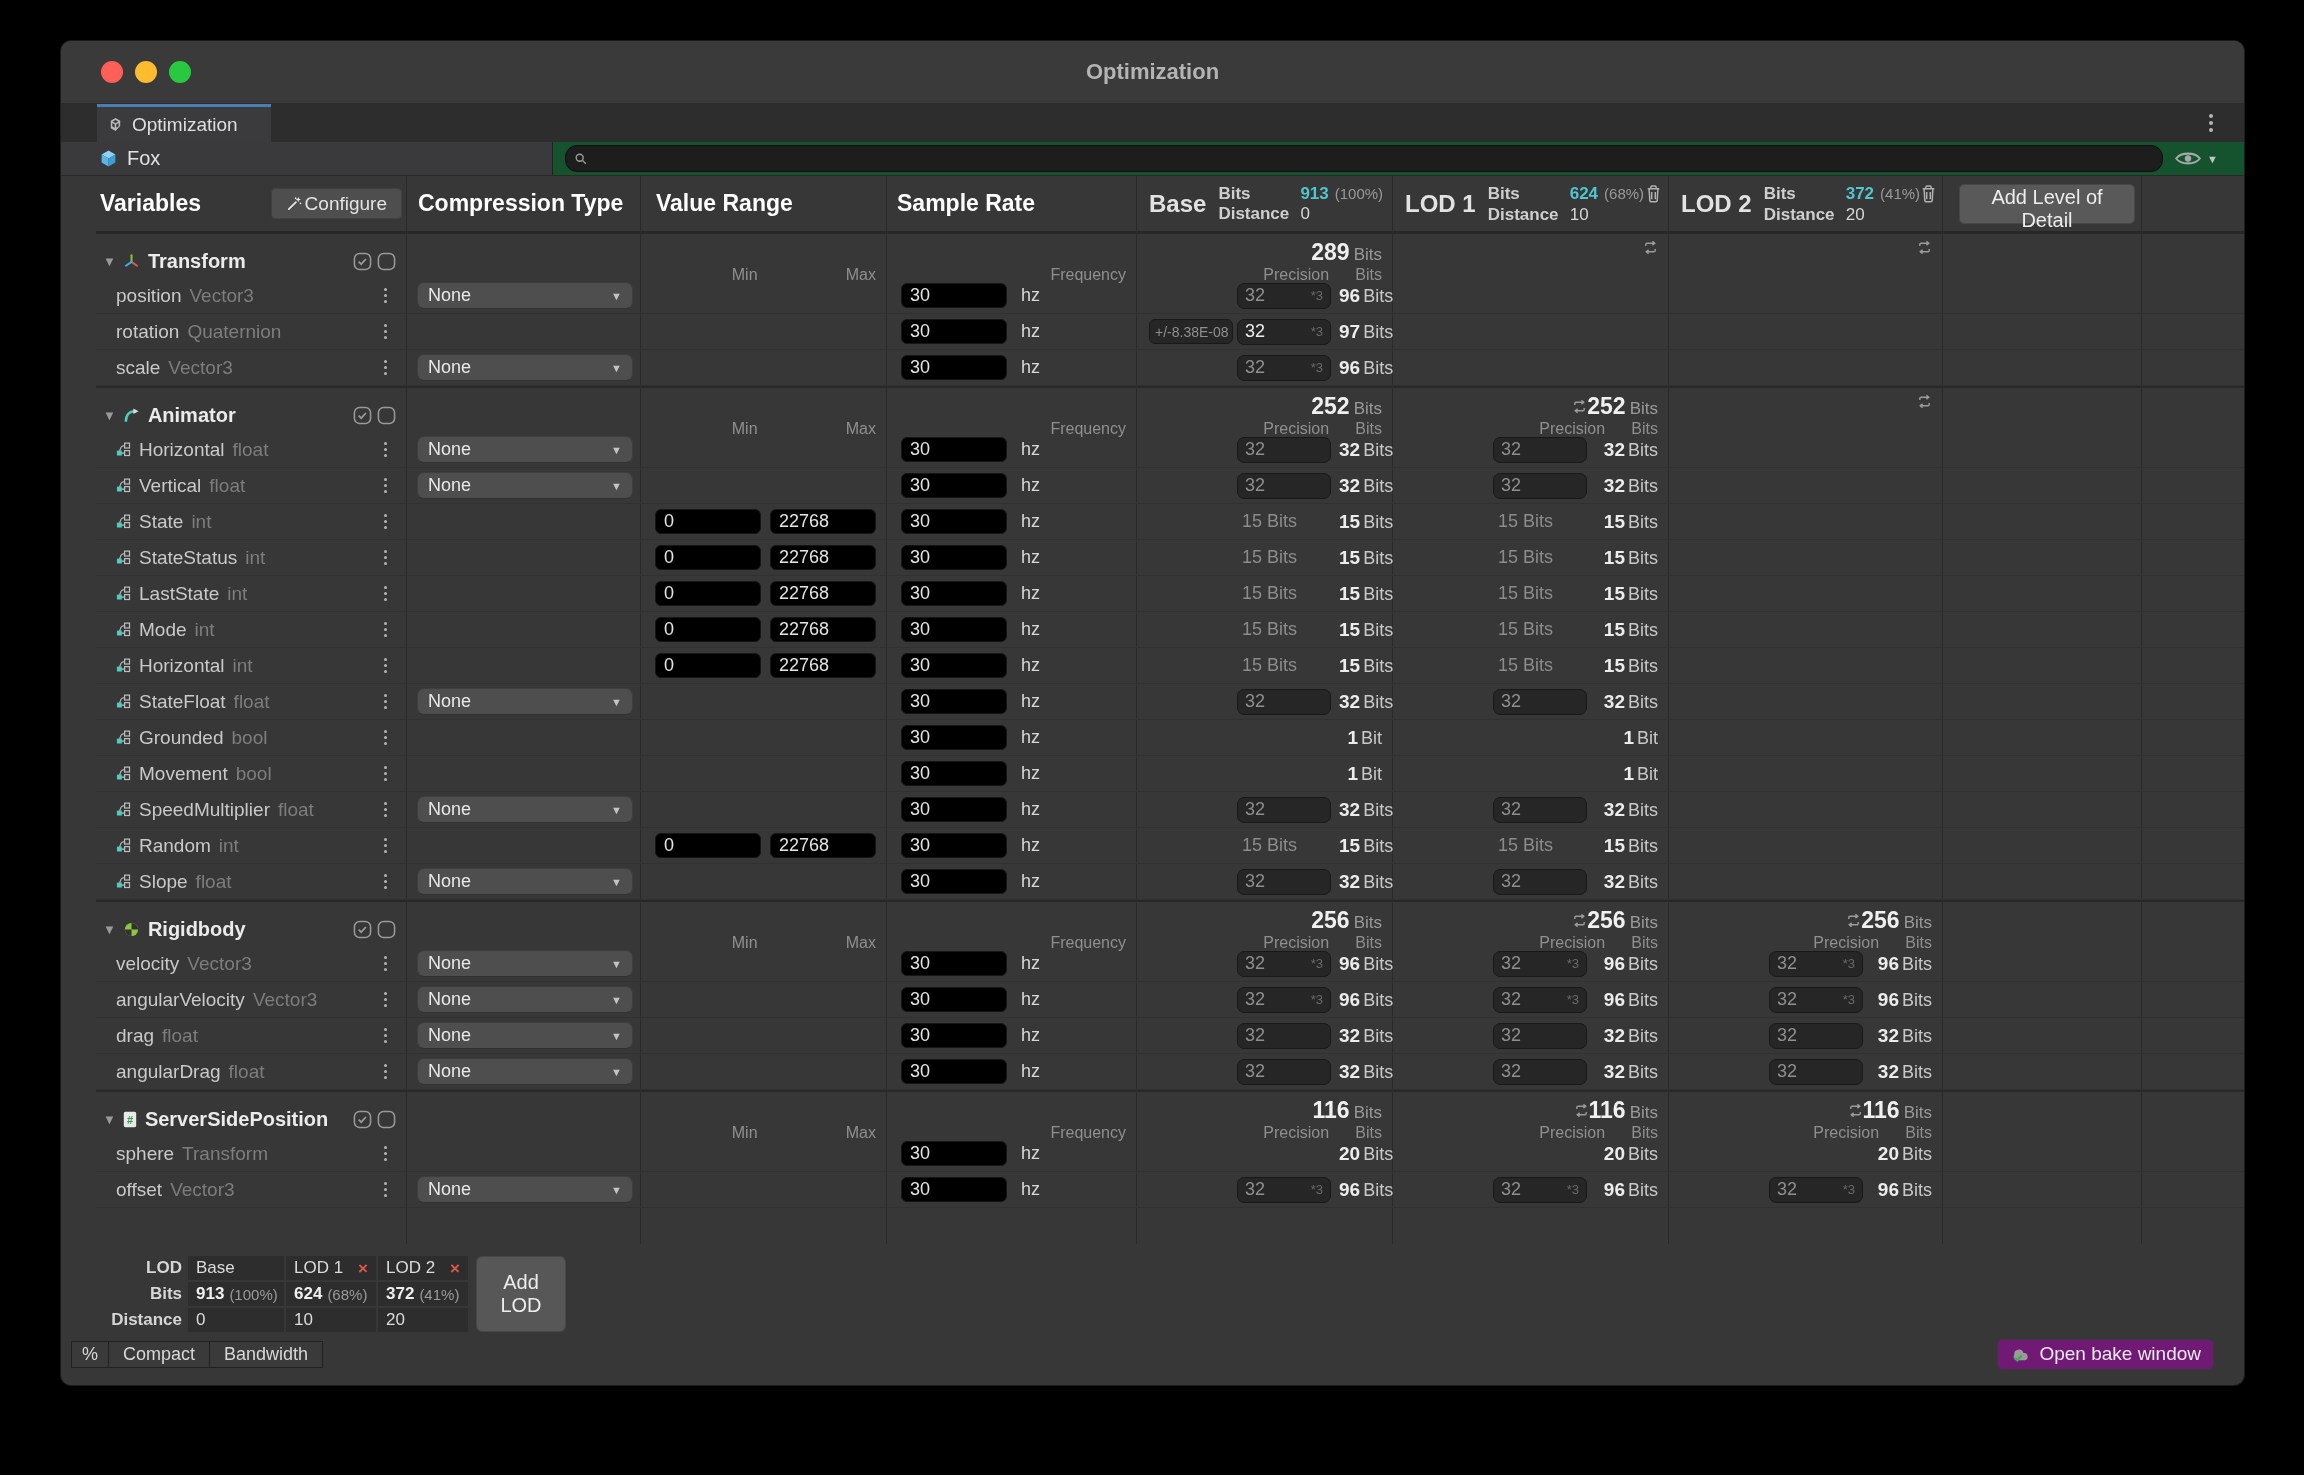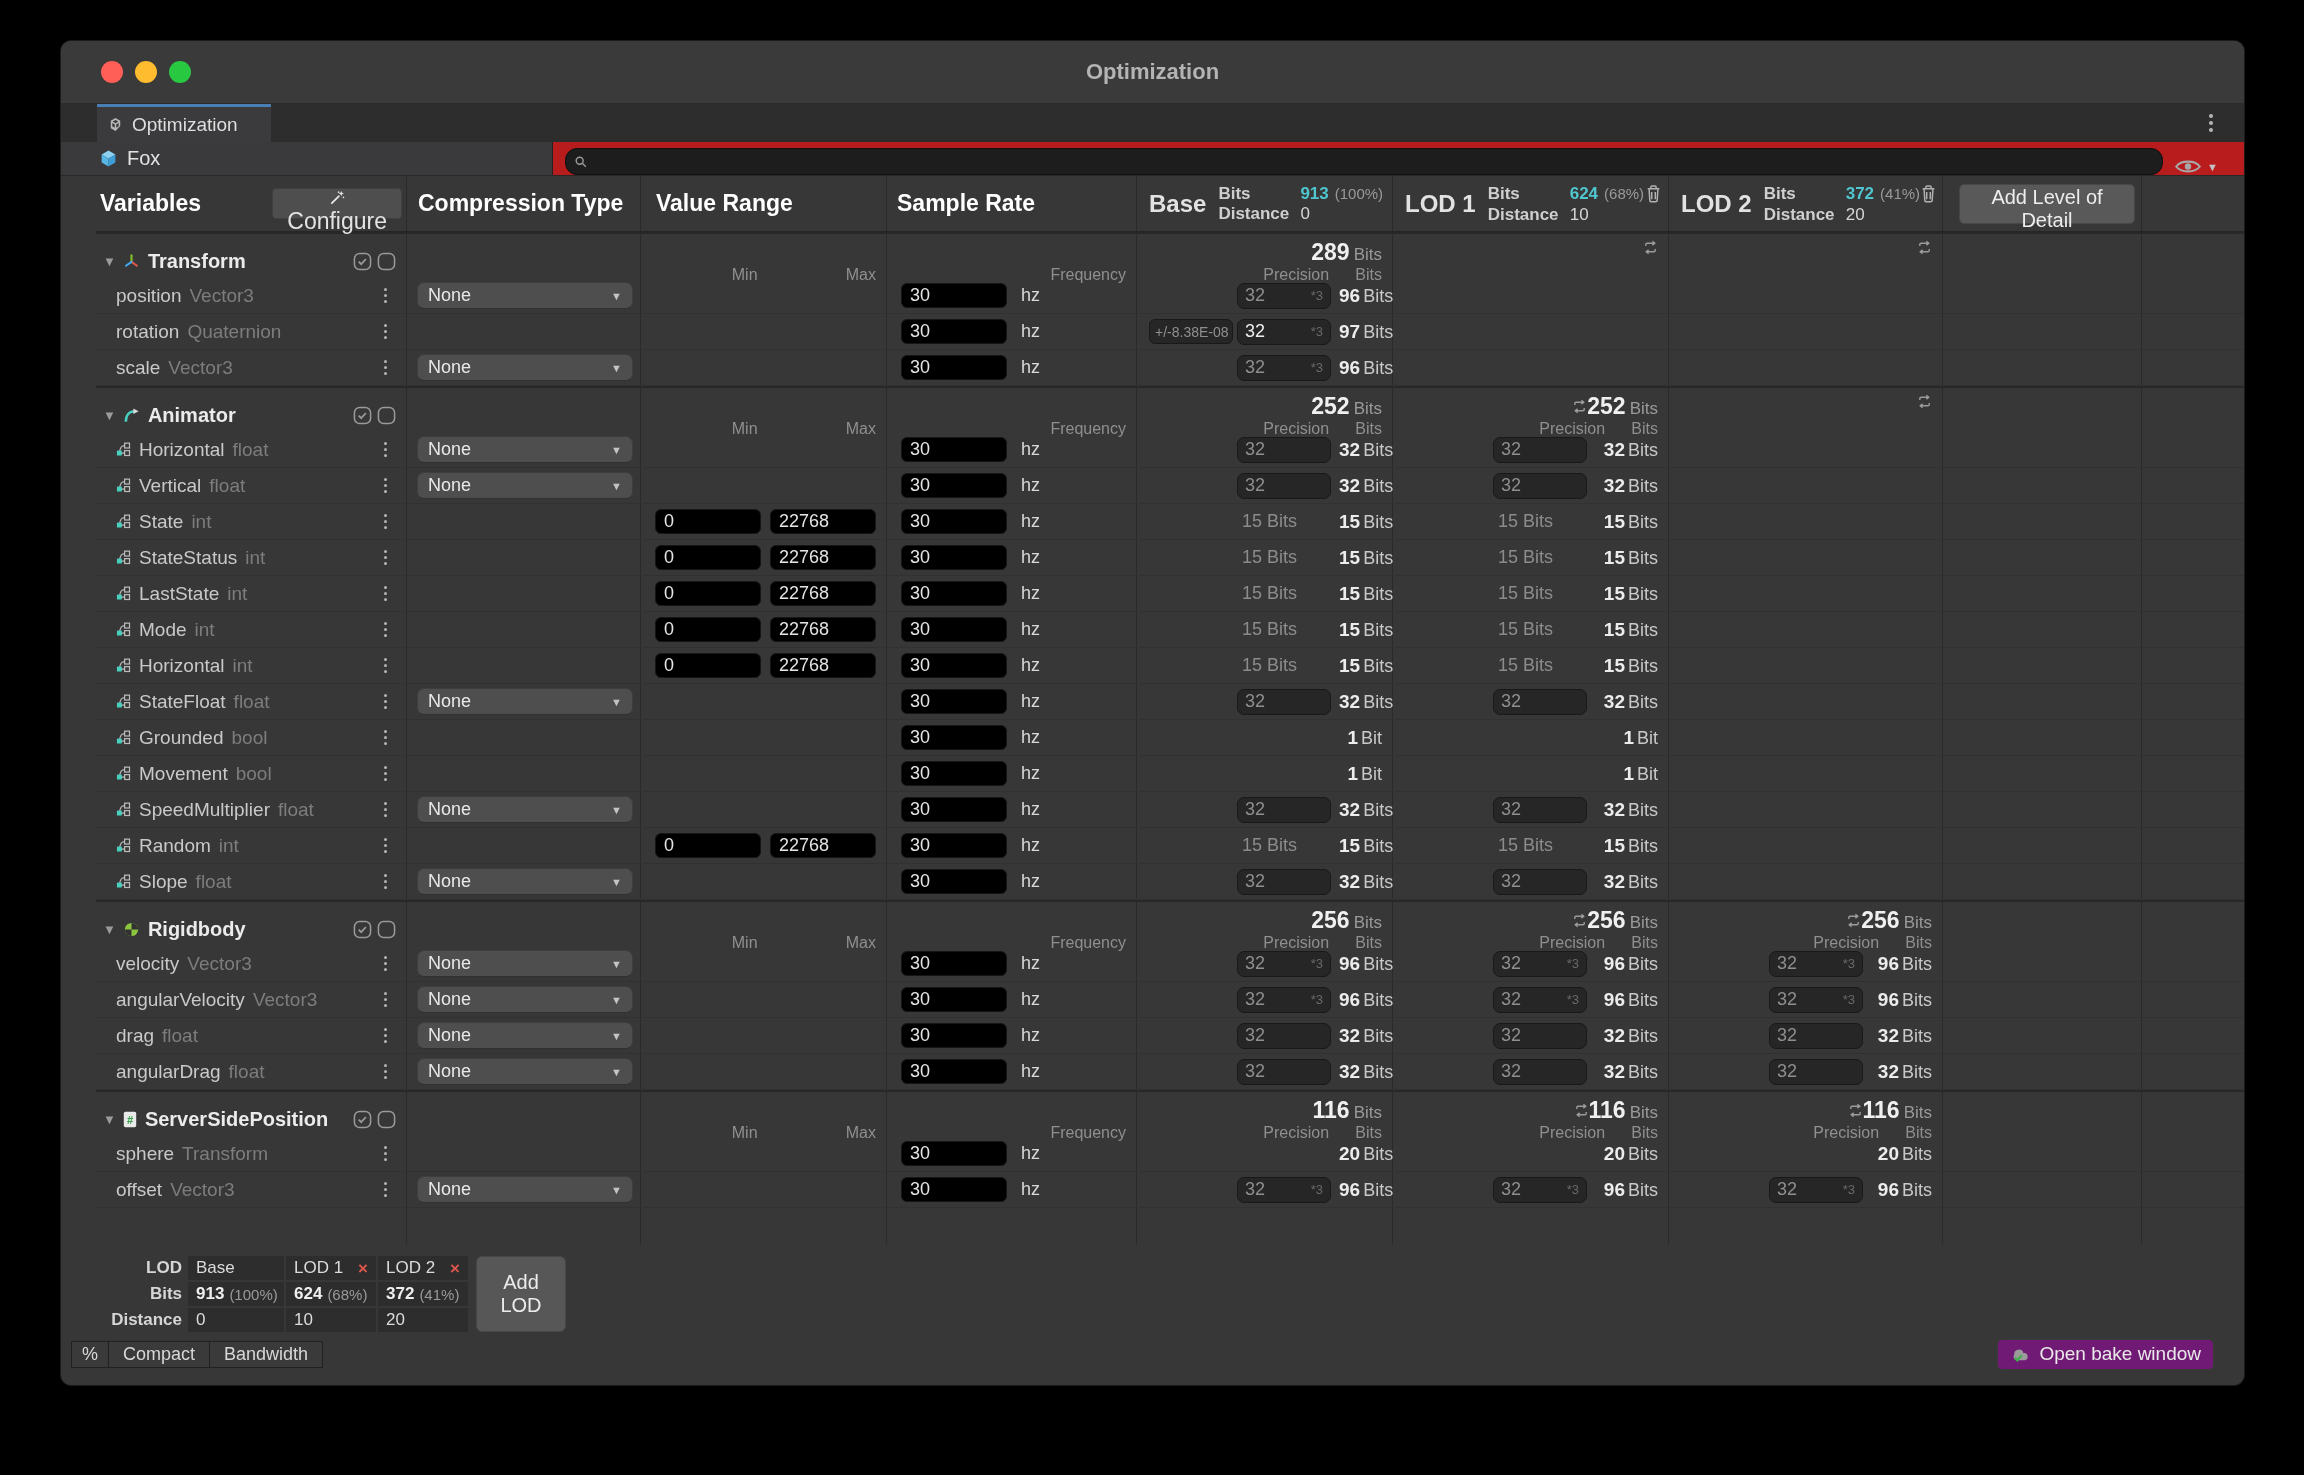--- a/index.html
+++ b/index.html
@@ -15,21 +15,21 @@
   .wtitle{font-size:22px;font-weight:bold;color:#b4b4b4;}
   
   .tabbar{height:38px;background:#2d2d2d;display:flex;align-items:stretch;position:relative;}
   .tab{margin-left:36px;width:174px;background:#3b3b3d;border-top:3px solid #4a7fb5;
     display:flex;align-items:center;gap:8px;padding-left:10px;box-sizing:border-box;}
   .tablabel{font-size:19px;color:#dedede;}
   .kebab{display:flex;flex-direction:column;justify-content:center;align-items:center;gap:3px;width:18px;cursor:default;}
   .kebab i{width:4px;height:4px;border-radius:50%;background:#b5b5b5;display:block;}
   .tb-kebab{position:absolute;right:24px;top:0;height:100%;}
   
-  .entrow{height:33px;background:#b91c1c;display:flex;align-items:flex-end;border-bottom:1px solid #282828;}
+  .entrow{height:33px;background:#14532d;display:flex;align-items:center;border-bottom:1px solid #282828;}
   .entpanel{width:492px;height:100%;background:#3a3a3c;border-right:1px solid #222;
     display:flex;align-items:center;gap:9px;padding-left:38px;box-sizing:border-box;}
   .entname{font-size:20px;color:#e2e2e2;}
   .search{flex:1;height:25px;margin:0 12px;background:#1d1d1d;border:1px solid #101010;
     border-radius:12px;display:flex;align-items:center;padding-left:8px;gap:6px;}
   .eyebtn{display:flex;align-items:center;gap:6px;padding-right:26px;}
   .dda{font-size:11px;color:#c4c4c4;}
   
   .inforow{height:27px;display:flex;align-items:center;justify-content:center;
     font-size:18px;color:#8d8d8d;background:#373737;}
@@ -38,21 +38,21 @@
   .grid{display:grid;grid-template-columns:311px 234px 246px 250px 256px 276px 274px 199px 1fr;
     margin-left:35px;}
   .cell{border-right:1px solid #2a2a2a;display:flex;align-items:center;min-width:0;box-sizing:border-box;position:relative;}
   .cell.c9{border-right:none;}
   .hrow{height:55px;border-bottom:1px solid #262626;}
   .hrow .cell{align-items:center;}
   .htitle{font-size:23px;font-weight:bold;color:#ffffff;text-align:right;}
   .hc1{justify-content:space-between;padding:0 4px;}
   .hc2{padding-left:11px}.hc3{padding-left:15px}.hc4{padding-left:10px}
   .cfgbtn{display:flex;align-items:center;gap:2px;background:#4e4e4e;border:1px solid #404040;
-    border-radius:4px;height:31px;padding:0 14px;font-size:23px;color:#e3e3e3;font-family:inherit;flex-direction:column;}
+    border-radius:4px;height:31px;padding:0 14px;font-size:19px;color:#e3e3e3;font-family:inherit;}
   .lodhead{padding-left:12px;padding-right:6px;}
   .lodname{font-size:24px;font-weight:bold;color:#e2e2e2;margin-right:12px;white-space:nowrap;}
   .lodstack{display:flex;flex-direction:column;justify-content:center;gap:3px;flex:1;min-width:0;}
   .lline{display:flex;align-items:center;font-size:17px;line-height:1;}
   .llab{width:82px;color:#cfcfcf;font-weight:bold;flex:none;}
   .lbits{color:#4fc6d0;font-weight:bold;}
   .lpct{color:#9a9a9a;margin-left:6px;font-size:15px;}
   .ldist{color:#d6d6d6;}
   .trash{margin-left:auto;display:flex;align-items:center;}
   .addlvl{margin-left:16px;width:176px;height:40px;background:#595959;border:1px solid #474747;

